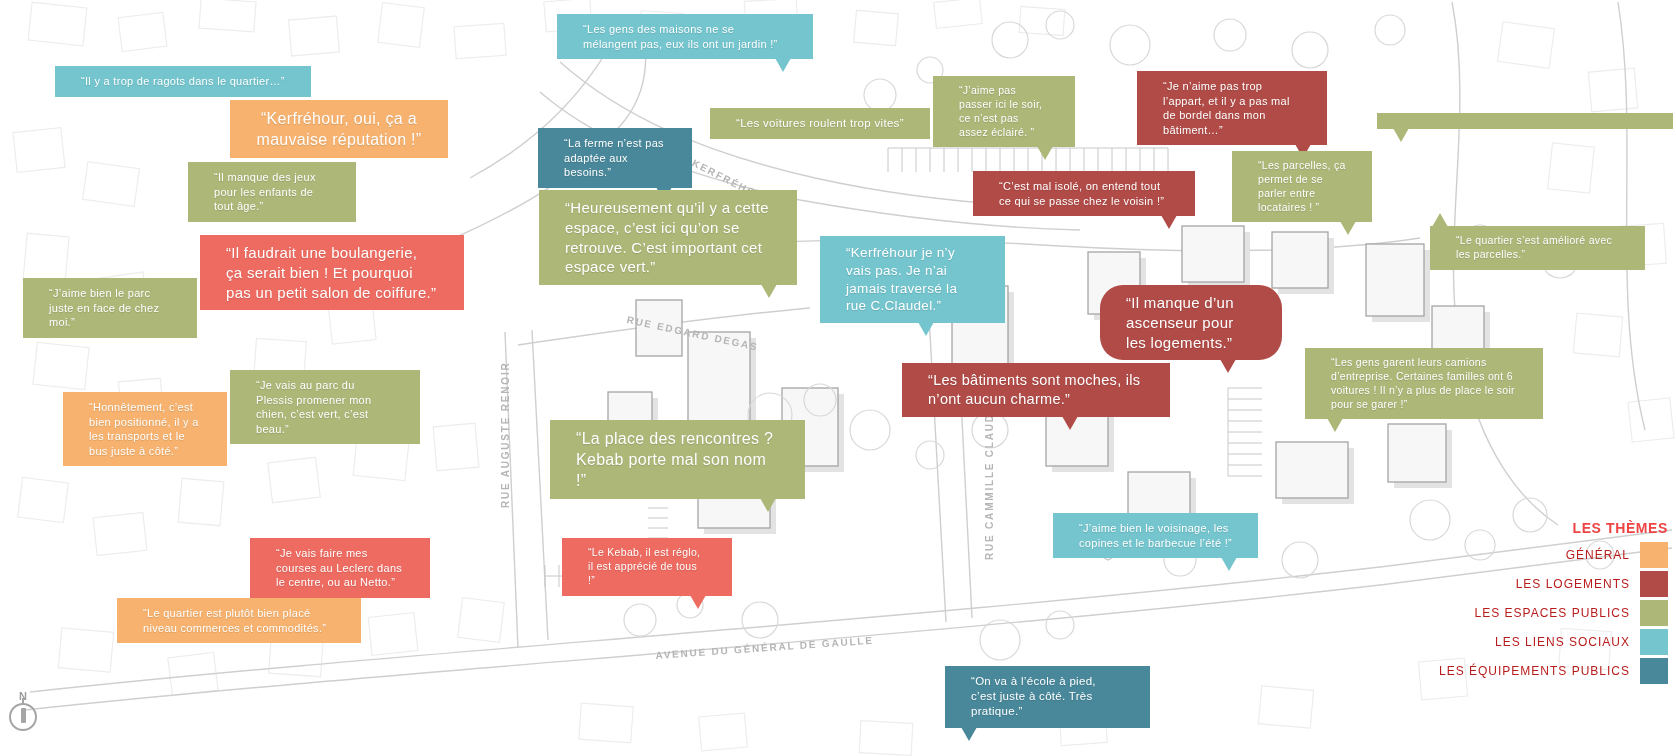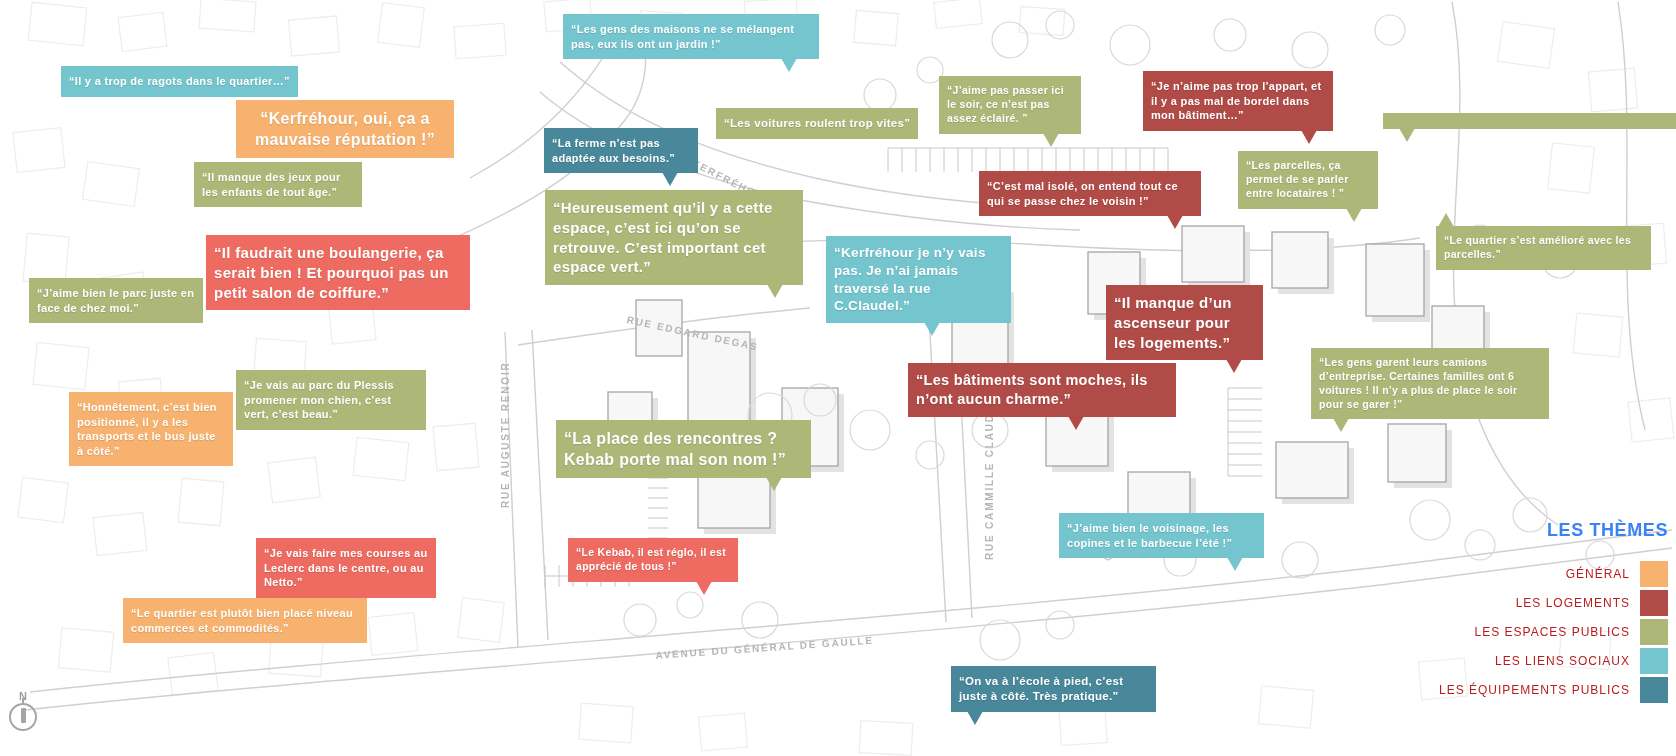--- a/index.html
+++ b/index.html
@@ -1,30 +1,30 @@
 <!DOCTYPE html>
 <html><head>
 <meta charset="utf-8">
 <style>
   html,body{margin:0;padding:0;background:#fff;}
   .canvas{position:relative;width:1676px;height:756px;overflow:hidden;background:#fff;
           font-family:"Liberation Sans",sans-serif;}
   .plan{position:absolute;left:0;top:0;z-index:0;}
   .street{position:absolute;z-index:1;color:#b5b5b5;font-size:10px;font-weight:bold;
           letter-spacing:1.8px;white-space:nowrap;transform-origin:0 0;}
-  .bubble{position:absolute;z-index:2;color:#fff;font-weight:bold;line-height:1.32;
-          padding:8px 8px;letter-spacing:0.3px;box-sizing:border-box;
-          text-shadow:0 1px 1px rgba(0,0,0,0.13);margin-left:6px;}
+  .bubble{position:absolute;z-index:2;color:#fff;font-weight:normal;line-height:1.32;
+          padding:8px 26px;letter-spacing:0.3px;box-sizing:border-box;
+          text-shadow:0 1px 1px rgba(0,0,0,0.13);}
   .bubble .tail{position:absolute;width:0;height:0;
           border-left:8px solid transparent;border-right:8px solid transparent;}
   .tail-bottom{bottom:-13px;border-top:14px solid;}
   .tail-top{top:-13px;border-bottom:14px solid;}
   .legend{position:absolute;right:8px;top:520px;z-index:3;text-align:right;}
-  .legend-title{font-size:18px;font-weight:bold;color:#3b82f6;letter-spacing:0.6px;
-          margin-bottom:20px;}
+  .legend-title{font-size:14px;font-weight:bold;color:#ef4444;letter-spacing:0.6px;
+          margin-bottom:6px;}
   .legend-row{display:flex;align-items:center;justify-content:flex-end;gap:10px;
           margin-bottom:3px;height:26px;}
   .legend-label{font-size:12px;color:#b91c1c;letter-spacing:1px;white-space:nowrap;}
   .legend-swatch{display:inline-block;width:28px;height:26px;flex:0 0 28px;}
   .compass{position:absolute;left:8px;top:690px;z-index:3;width:30px;text-align:center;}
   .compass-n{color:#9c9c9c;font-weight:bold;font-size:11px;margin-bottom:1px;}
   .compass-circle{width:24px;height:24px;border:2px solid #a5a5a5;border-radius:50%;
           margin:0 auto;position:relative;}
   .compass-circle .needle{position:absolute;left:50%;top:3px;width:5px;height:15px;
           margin-left:-2.5px;background:#a5a5a5;border-radius:1px;}
@@ -200,21 +200,21 @@
       <div class="bubble" style="left: 562px; top: 538px; font-size: 10.5px; background: rgb(238, 107, 97); width: 170px;"><span>“Le Kebab, il est réglo, il est apprécié de tous !”</span><span class="tail tail-bottom" style="left: 128px; border-top-color: rgb(238, 107, 97);"></span></div>
       <div class="bubble" style="left: 550px; top: 420px; font-size: 16px; background: rgb(172, 183, 120); width: 255px;"><span>“La place des rencontres ? Kebab porte mal son nom !”</span><span class="tail tail-bottom" style="left: 210px; border-top-color: rgb(172, 183, 120);"></span></div>
       <div class="bubble" style="left: 820px; top: 236px; font-size: 13.5px; background: rgb(116, 197, 206); width: 185px;"><span>“Kerfréhour je n’y vais pas. Je n’ai jamais traversé la rue C.Claudel.”</span><span class="tail tail-bottom" style="left: 98px; border-top-color: rgb(116, 197, 206);"></span></div>
       <div class="bubble" style="left: 902px; top: 363px; font-size: 14.5px; background: rgb(177, 75, 71); width: 268px;"><span>“Les bâtiments sont moches, ils n’ont aucun charme.”</span><span class="tail tail-bottom" style="left: 160px; border-top-color: rgb(177, 75, 71);"></span></div>
       <div class="bubble" style="left: 933px; top: 76px; font-size: 10.5px; background: rgb(172, 183, 120); width: 142px;"><span>“J’aime pas passer ici le soir, ce n’est pas assez éclairé. ”</span><span class="tail tail-bottom" style="left: 104px; border-top-color: rgb(172, 183, 120);"></span></div>
       <div class="bubble" style="left: 973px; top: 171px; font-size: 11px; background: rgb(177, 75, 71); width: 222px;"><span>“C’est mal isolé, on entend tout ce qui se passe chez le voisin !”</span><span class="tail tail-bottom" style="left: 188px; border-top-color: rgb(177, 75, 71);"></span></div>
       <div class="bubble" style="left: 1137px; top: 71px; font-size: 11px; background: rgb(177, 75, 71); width: 190px;"><span>“Je n’aime pas trop l’appart, et il y a pas mal de bordel dans mon bâtiment…”</span><span class="tail tail-bottom" style="left: 158px; border-top-color: rgb(177, 75, 71);"></span></div>
       <div class="bubble" style="left: 1232px; top: 151px; font-size: 10.5px; background: rgb(172, 183, 120); width: 140px;"><span>“Les parcelles, ça permet de se parler entre locataires ! ”</span><span class="tail tail-bottom" style="left: 108px; border-top-color: rgb(172, 183, 120);"></span></div>
       <div class="bubble" style="left: 1377px; top: 113px; font-size: 15.5px; background: rgb(172, 183, 120); width: 296px;"><span class="tail tail-bottom" style="left: 16px; border-top-color: rgb(172, 183, 120);"></span></div>
       <div class="bubble" style="left: 1430px; top: 226px; font-size: 10.5px; background: rgb(172, 183, 120); width: 215px;"><span>“Le quartier s’est amélioré avec les parcelles.”</span><span class="tail tail-top" style="left: 2px; border-bottom-color: rgb(172, 183, 120);"></span></div>
-      <div class="bubble" style="left: 1100px; top: 285px; font-size: 15px; background: rgb(177, 75, 71); width: 157px;"><span>“Il manque d’un ascenseur pour les logements.”</span><span class="tail tail-bottom" style="left: 120px; border-top-color: rgb(177, 75, 71);"></span></div>
+      <div class="bubble" style="left: 1100px; top: 285px; font-size: 15px; background: rgb(177, 75, 71); width: 182px; border-radius: 23px;"><span>“Il manque d’un ascenseur pour les logements.”</span><span class="tail tail-bottom" style="left: 120px; border-top-color: rgb(177, 75, 71);"></span></div>
       <div class="bubble" style="left: 1305px; top: 348px; font-size: 10.5px; background: rgb(172, 183, 120); width: 238px;"><span>“Les gens garent leurs camions d’entreprise. Certaines familles ont 6 voitures ! Il n’y a plus de place le soir pour se garer !”</span><span class="tail tail-bottom" style="left: 22px; border-top-color: rgb(172, 183, 120);"></span></div>
       <div class="bubble" style="left: 1053px; top: 513px; font-size: 11px; background: rgb(116, 197, 206); width: 205px;"><span>“J’aime bien le voisinage, les copines et le barbecue l’été !”</span><span class="tail tail-bottom" style="left: 168px; border-top-color: rgb(116, 197, 206);"></span></div>
       <div class="bubble" style="left: 945px; top: 666px; font-size: 11.5px; background: rgb(72, 136, 154); width: 205px;"><span>“On va à l’école à pied, c’est juste à côté. Très pratique.”</span><span class="tail tail-bottom" style="left: 16px; border-top-color: rgb(72, 136, 154);"></span></div>
     </div>
 
   <div class="legend">
     <div class="legend-title">LES THÈMES</div>
     <div id="legend-items">
         <div class="legend-row">
           <span class="legend-label">GÉNÉRAL</span>

